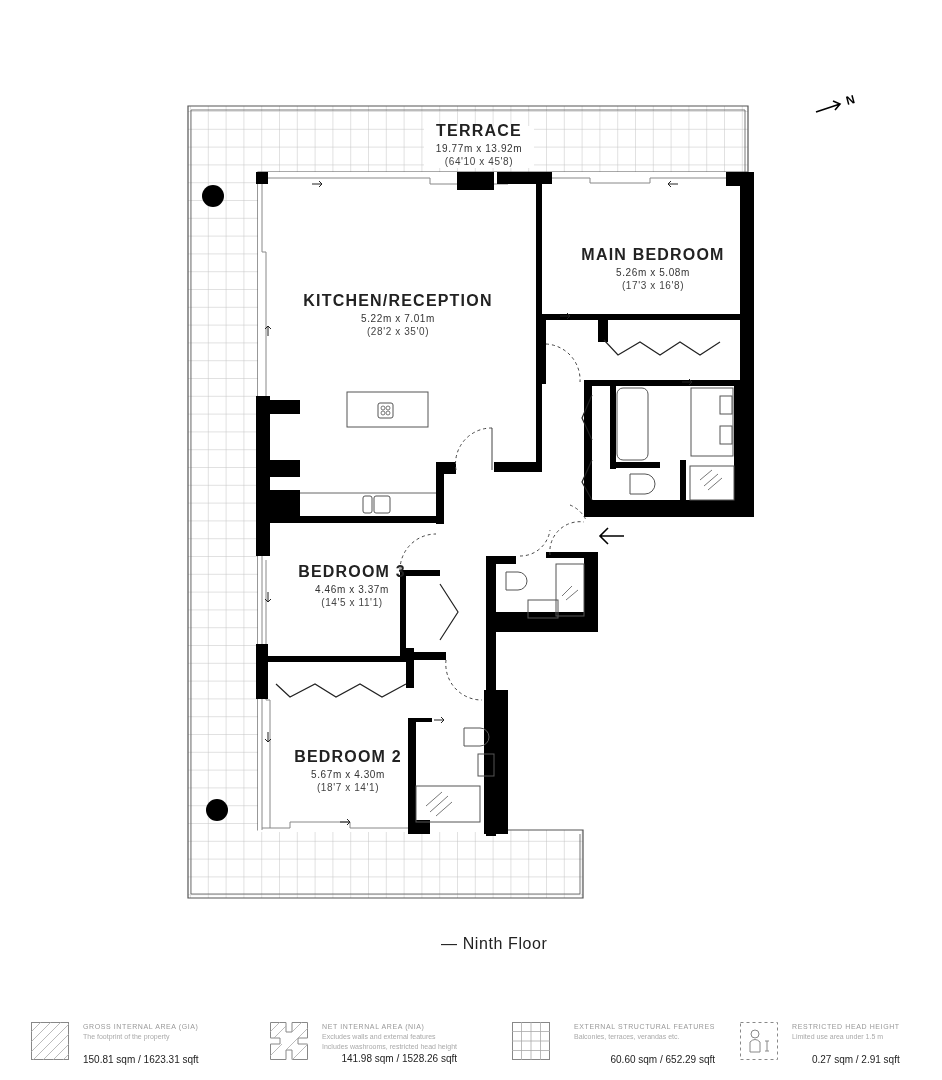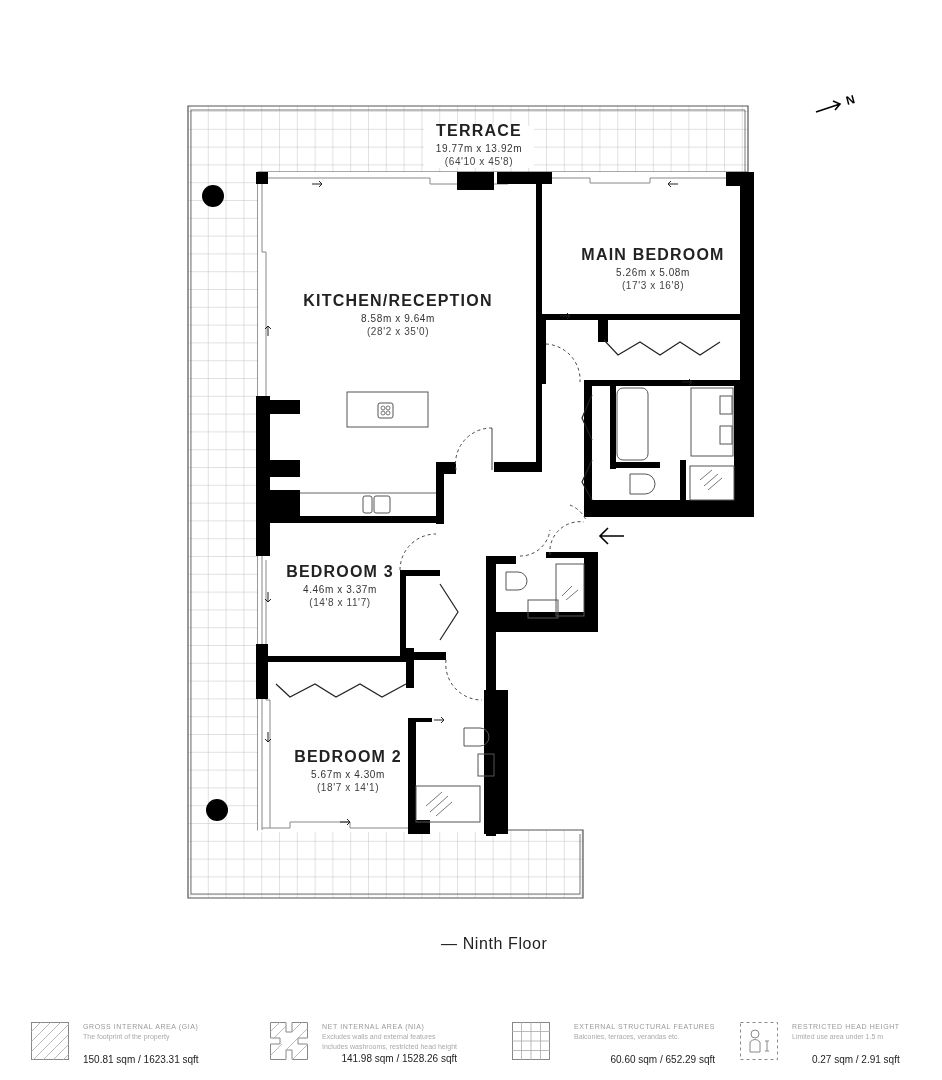--- a/index.html
+++ b/index.html
@@ -166,32 +166,32 @@
   </g>
 </svg>
 
 <div class="room-label" style="left:479px; top:120px;">
   <div class="room-name">TERRACE</div>
   <div class="room-dim">19.77m x 13.92m</div>
   <div class="room-imp">(64'10 x 45'8)</div>
 </div>
 <div class="room-label" style="left:398px; top:290px;">
   <div class="room-name">KITCHEN/RECEPTION</div>
-  <div class="room-dim">8.58m x 9.64m</div>
+  <div class="room-dim">5.22m x 7.01m</div>
   <div class="room-imp">(28'2 x 35'0)</div>
 </div>
 <div class="room-label" style="left:653px; top:244px;">
   <div class="room-name">MAIN BEDROOM</div>
   <div class="room-dim">5.26m x 5.08m</div>
   <div class="room-imp">(17'3 x 16'8)</div>
 </div>
-<div class="room-label" style="left:340px; top:561px;">
+<div class="room-label" style="left:352px; top:561px;">
   <div class="room-name">BEDROOM 3</div>
   <div class="room-dim">4.46m x 3.37m</div>
-  <div class="room-imp">(14'8 x 11'7)</div>
+  <div class="room-imp">(14'5 x 11'1)</div>
 </div>
 <div class="room-label" style="left:348px; top:746px;">
   <div class="room-name">BEDROOM 2</div>
   <div class="room-dim">5.67m x 4.30m</div>
   <div class="room-imp">(18'7 x 14'1)</div>
 </div>
 
 <div class="north">
   <svg width="50" height="24" viewBox="0 0 50 24">
     <path d="M2 20 L26 12 M19 9 L26 12 L21 18" stroke="#000" stroke-width="1.6" fill="none"></path>

